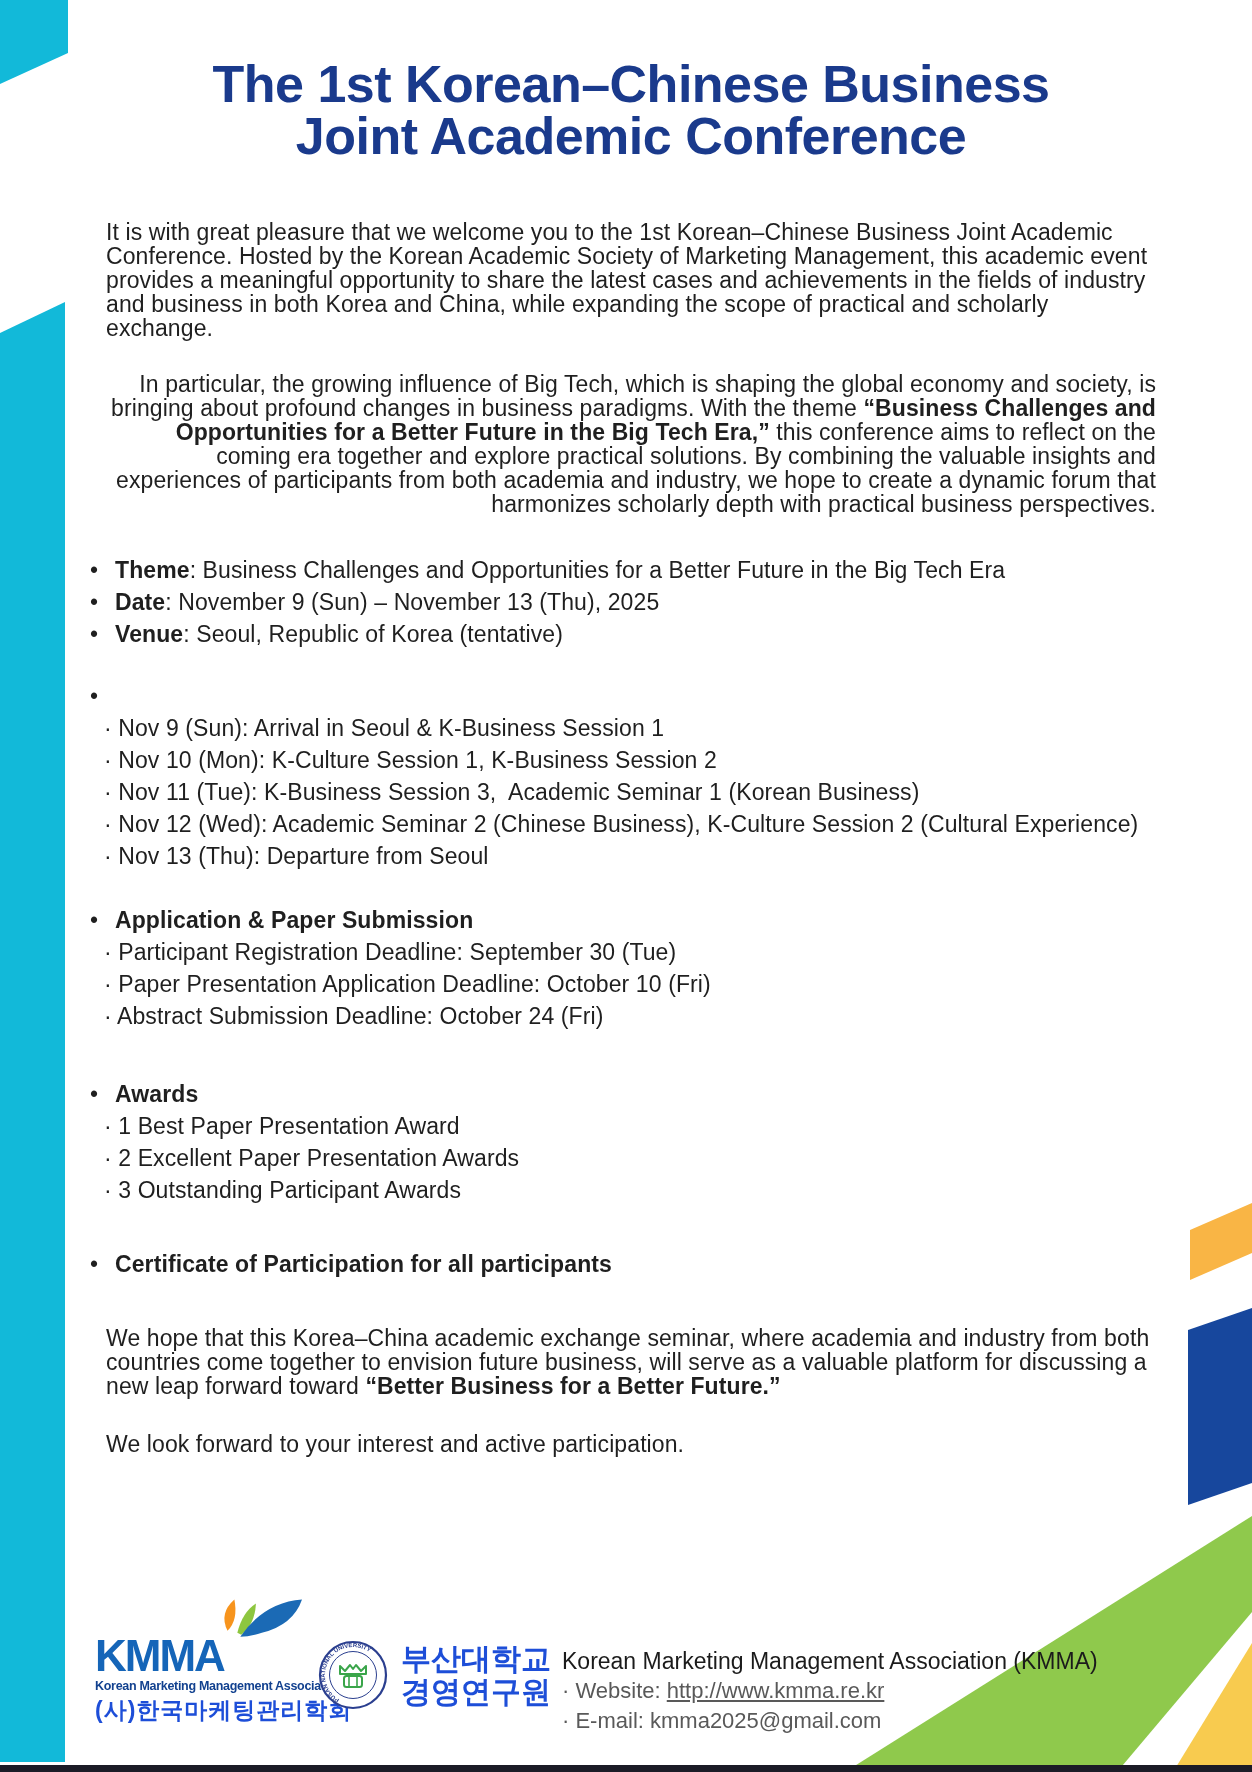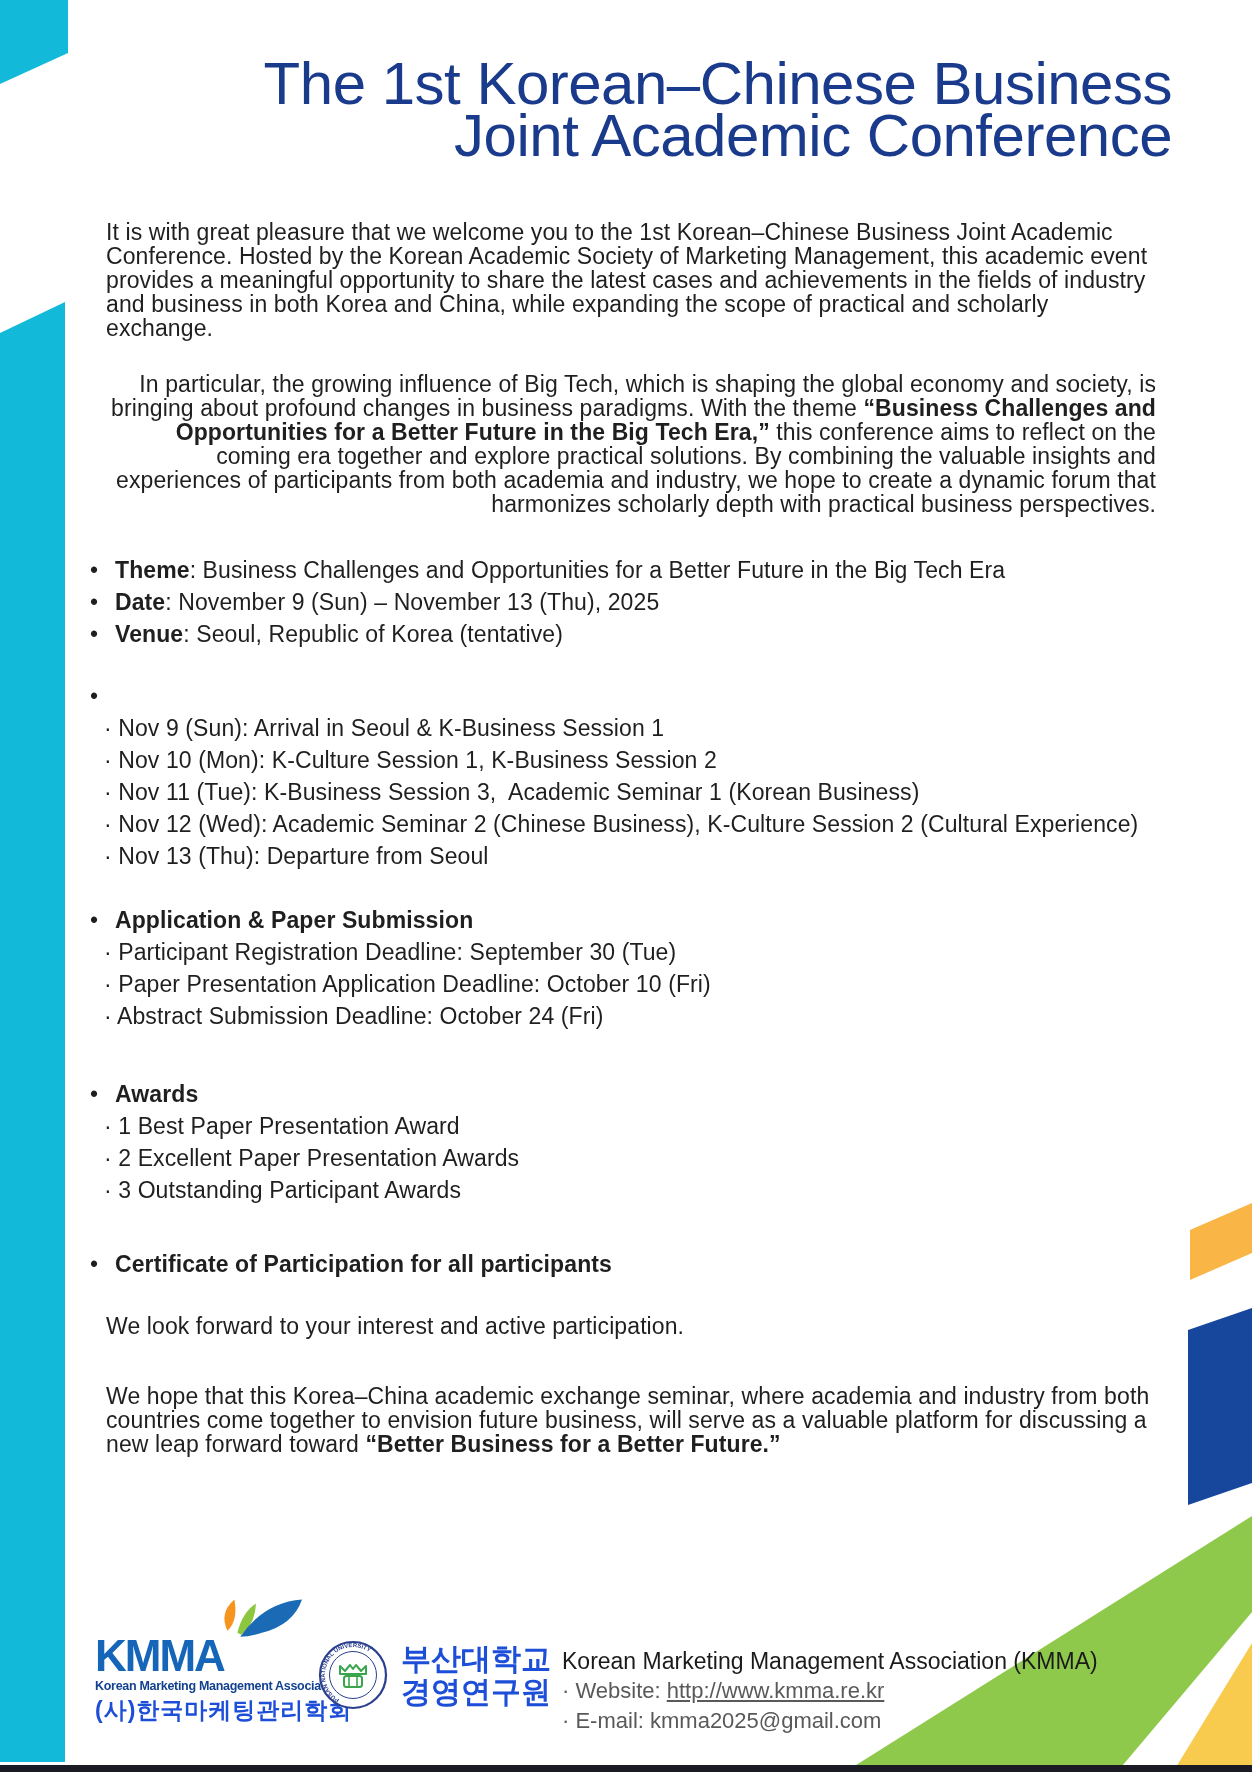--- a/index.html
+++ b/index.html
@@ -23,22 +23,22 @@
     clip-path:polygon(0 22px,100% 0,100% 175px,0 100%);}
   .deco-green-band{left:800px;top:1516px;width:452px;height:256px;background:#8fc94c;
     clip-path:polygon(100% 0,100% 96px,317px 100%,45px 100%);}
   .deco-corner-yellow{left:1160px;top:1643px;width:92px;height:129px;background:#f8cb4f;
     clip-path:polygon(100% 0,100% 100%,13px 100%);}
   .deco-bottom-bar{left:0;bottom:0;width:100%;height:7px;background:#1b1b26;z-index:6;}
 
   
   .content{position:relative;z-index:3;padding:58px 80px 0 90px;}
   .title{
-    text-align:right;color:#1a3a8c;font-weight:400;
-    font-size:60px;line-height:52px;letter-spacing:-0.5px;
+    text-align:center;color:#1a3a8c;font-weight:700;
+    font-size:52px;line-height:52px;letter-spacing:-0.5px;
   }
   p.body-p{font-size:23px;line-height:24px;letter-spacing:0.1px;margin:16px;max-width:1072px;}
   .p1{margin-top:58px !important;}
   .p2{margin-top:32px !important;text-align:right;}
   .b{font-weight:700;}
   .it{font-style:italic;font-weight:400;}
 
   .list1{margin-top:38px;}
   .li1{display:flex;font-size:23px;line-height:32px;letter-spacing:0.1px;}
   .li1 .dot{width:25px;flex-shrink:0;}
@@ -134,23 +134,23 @@
       <div class="li2">· 3 Outstanding Participant Awards</div>
     </div>
 
     <div class="group group-cert">
       <div class="li1">
         <span class="dot">•</span>
         <div class="b">Certificate of Participation for all participants</div>
       </div>
     </div>
 
+    <p class="body-p closing1"><span>We hope that this Korea–China academic exchange seminar, where academia and industry from both countries come together to envision future business, will serve as a valuable platform for discussing a new leap forward toward </span><span class="b">“Better Business for a Better Future.”</span></p>
+
     <p class="body-p closing2">We look forward to your interest and active participation.</p>
-
-    <p class="body-p closing1"><span>We hope that this Korea–China academic exchange seminar, where academia and industry from both countries come together to envision future business, will serve as a valuable platform for discussing a new leap forward toward </span><span class="b">“Better Business for a Better Future.”</span></p>
 
   </div>
 
   <div class="footer">
 
     <div class="kmma-block">
       <svg class="kmma-bird" viewBox="0 0 100 50" xmlns="http://www.w3.org/2000/svg">
         <path d="M30,1 Q14,15 23,33 Q34,22 30,1 Z" fill="#f7941d"></path>
         <path d="M33,35 Q38,14 52,5 Q51,26 37,37 Z" fill="#8dc63f"></path>
         <path d="M36,39 Q60,4 99,1 Q90,27 58,35 Q45,39 36,39 Z" fill="#1b6ab5"></path>

